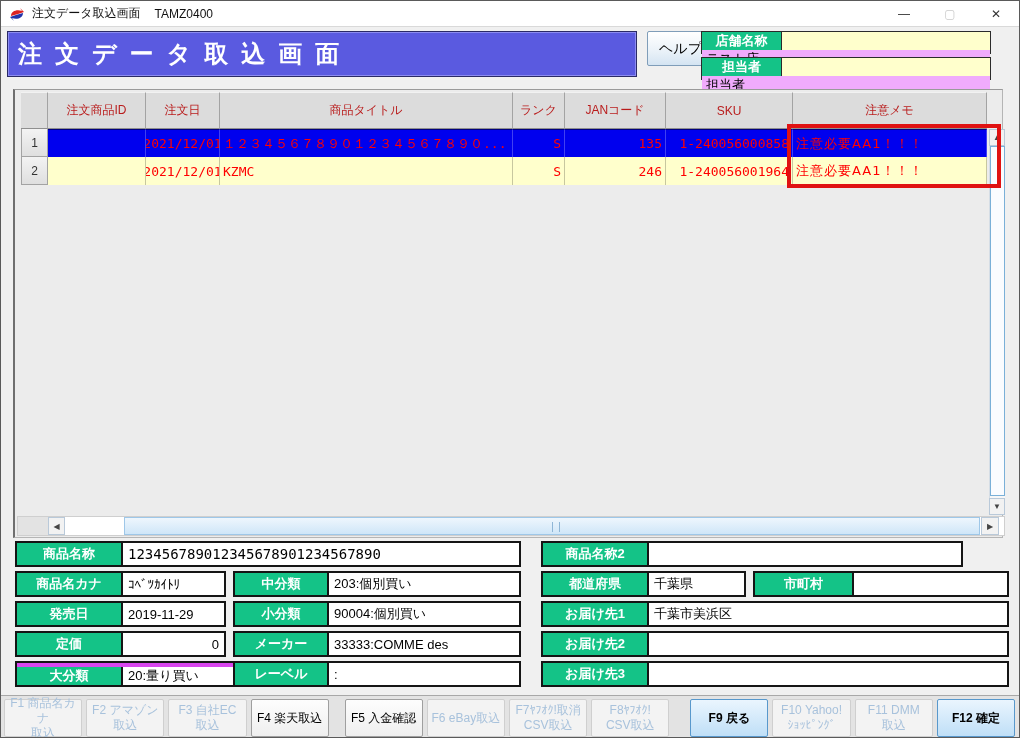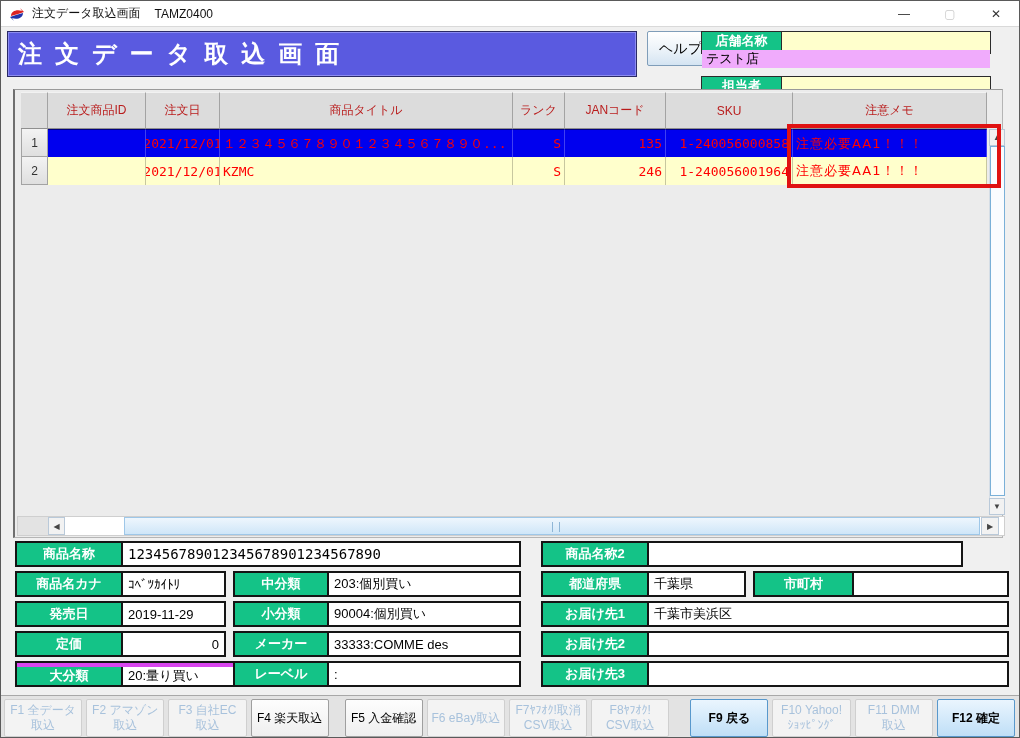--- a/index.html
+++ b/index.html
@@ -87,21 +87,21 @@
       <div class="wbtn">✕</div>
     </div>
   </div>
 
   <div id="banner">注文データ取込画面</div>
   <div id="helpbtn">ヘルプ</div>
   <div class="hgrp" style="top:30px;">
     <div class="hlbl">店舗名称</div>
     <div class="hval">テスト店</div>
   </div>
-  <div class="hgrp" style="top:56px;margin-top:19px;">
+  <div class="hgrp" style="top:56px;">
     <div class="hlbl">担当者</div>
     <div class="hval">担当者</div>
   </div>
 
   <div id="gridpanel">
     <div class="ghead">
       <div class="hc c-num"></div>
       <div class="hc c-id">注文商品ID</div>
       <div class="hc c-date">注文日</div>
       <div class="hc c-title">商品タイトル</div>
@@ -216,21 +216,21 @@
     <div class="lbl lw110">お届け先2</div>
     <div class="val"></div>
   </div>
   <div class="grp" style="left:540px;top:660px;width:468px;">
     <div class="lbl lw110">お届け先3</div>
     <div class="val"></div>
   </div>
 
   <div id="fbar">
     <div class="fk dis">
-      <span>F1 全データ</span>
+      <span>F1 商品名カナ</span>
         <span>取込</span>
     </div>
     <div class="fk dis">
       <span>F2 アマゾン</span>
         <span>取込</span>
     </div>
     <div class="fk dis">
       <span>F3 自社EC</span>
         <span>取込</span>
     </div>

